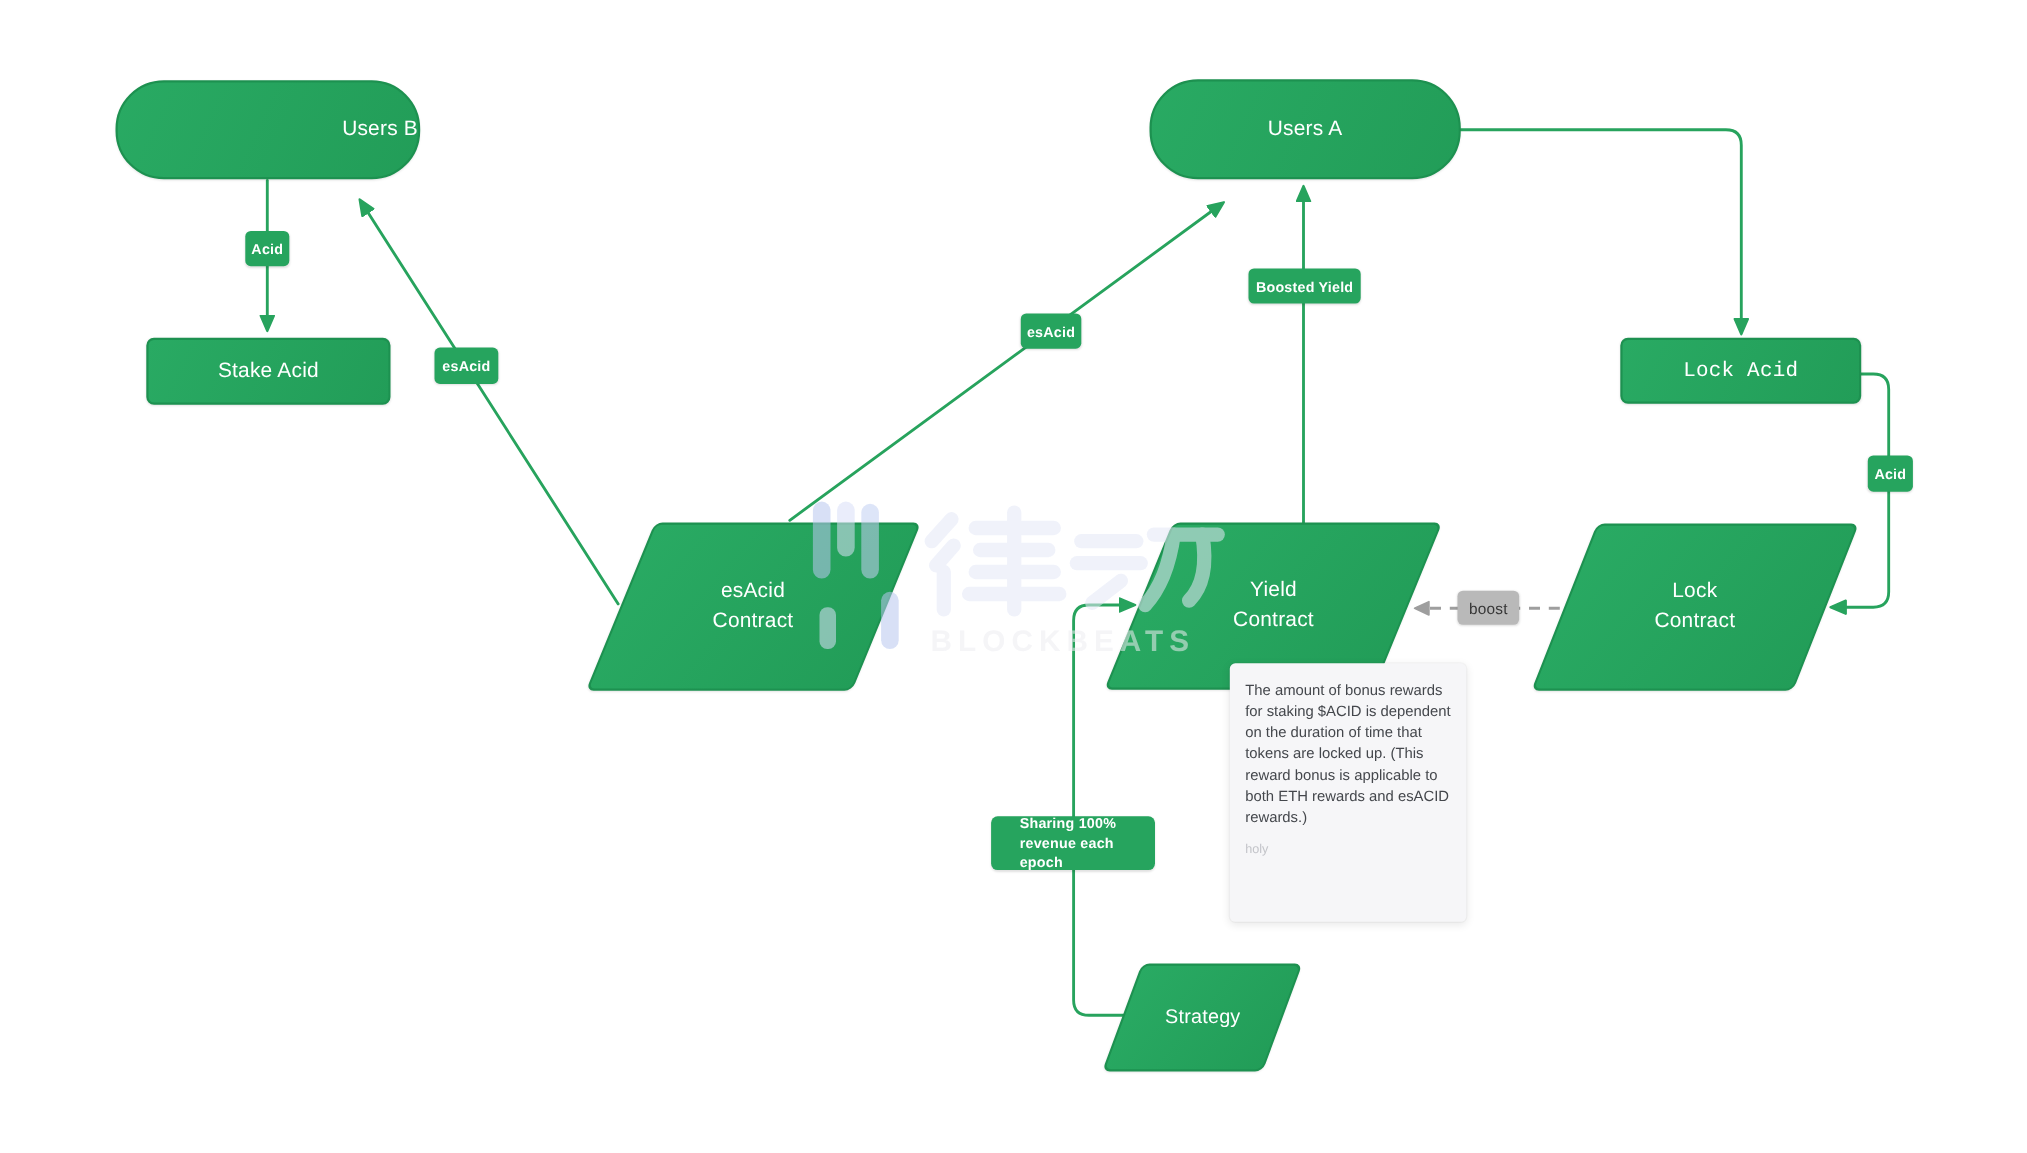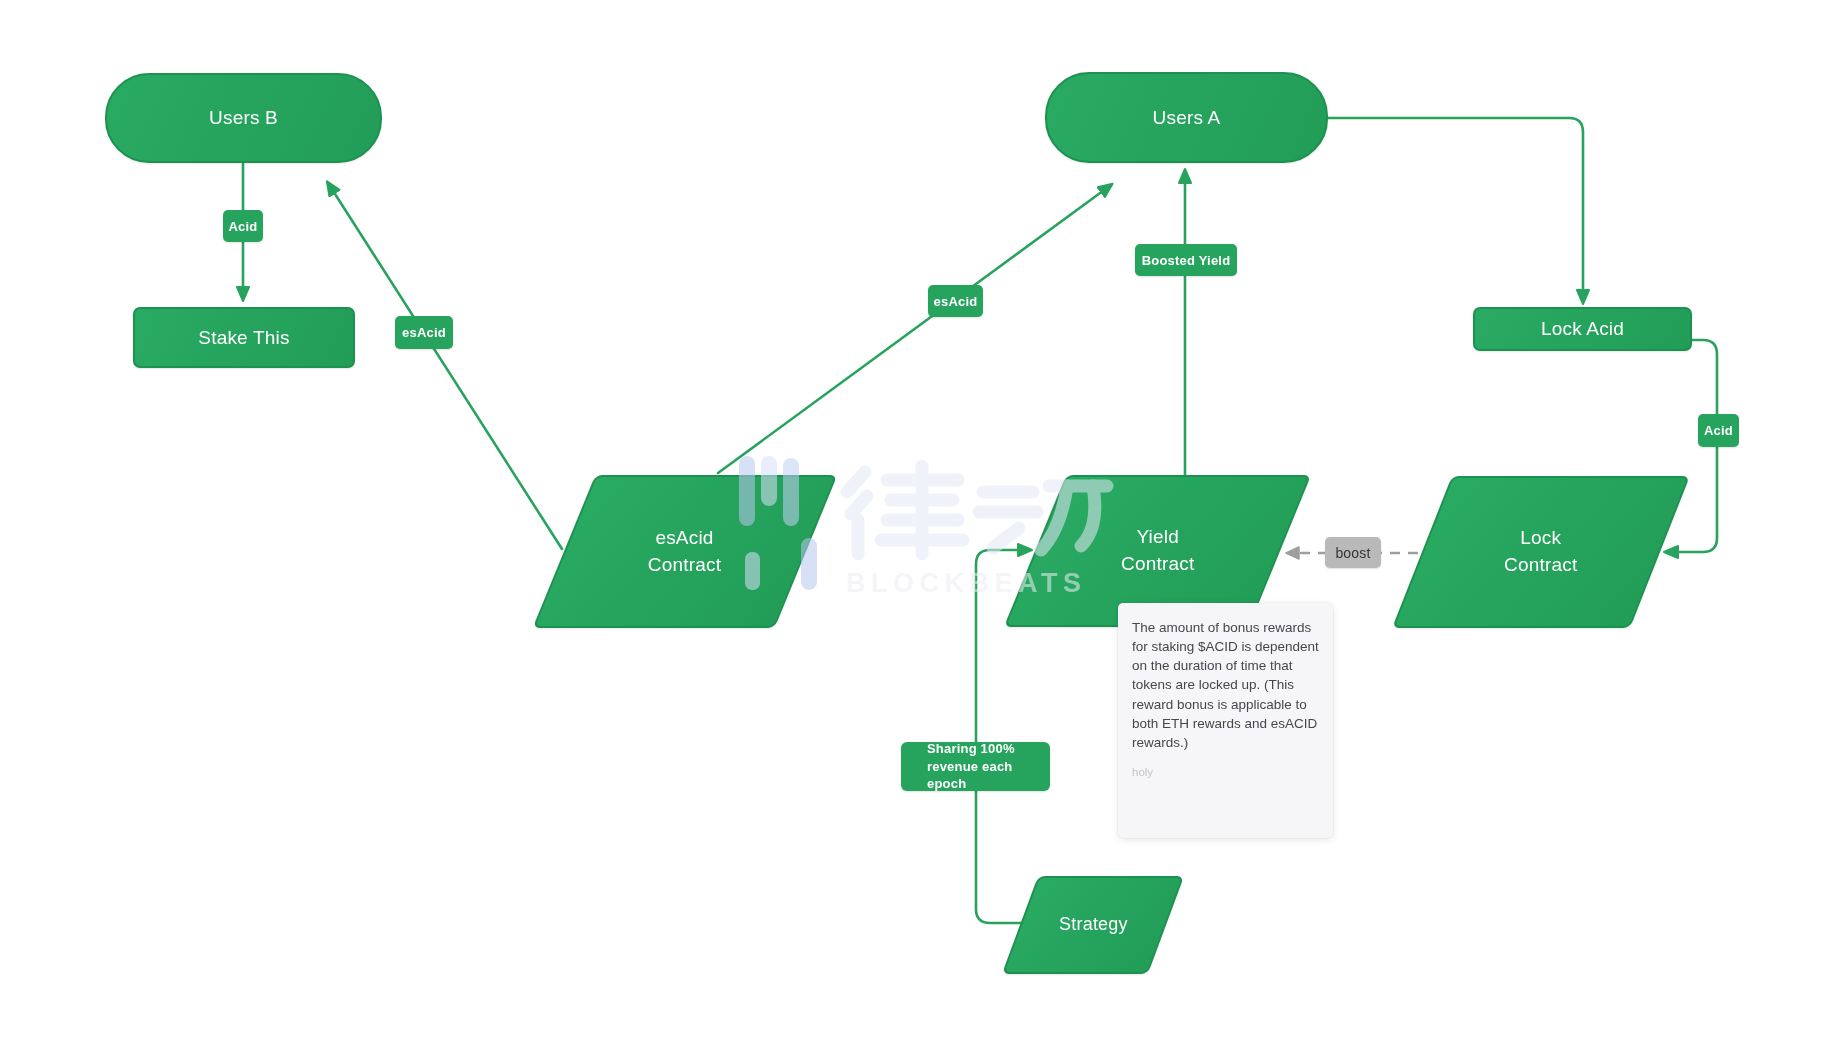--- a/index.html
+++ b/index.html
@@ -68,33 +68,33 @@
       <path d="M562,549 L328,183" marker-end="url(#ah-green)"></path>
       <path d="M718,473 L1111,185" marker-end="url(#ah-green)"></path>
       <path d="M1185,477 L1185,171" marker-end="url(#ah-green)"></path>
       <path d="M1328,118 L1569,118 Q1583,118 1583,132 L1583,302" marker-end="url(#ah-green)"></path>
       <path d="M1692,340 L1703,340 Q1717,340 1717,354 L1717,538 Q1717,552 1703,552 L1666,552" marker-end="url(#ah-green)"></path>
       <path d="M1021,923 L990,923 Q976,923 976,909 L976,564 Q976,550 990,550 L1030,550" marker-end="url(#ah-green)"></path>
     </g>
     <path d="M1418,553 L1288,553" fill="none" stroke="#9e9e9e" stroke-width="2.6" stroke-dasharray="10 8" marker-end="url(#ah-gray)"></path>
   </svg>
 
-  <div class="node pill" style="left:105px;top:73px;width:277px;height:90px;">
+  <div class="node pill" style="left:105px;top:73px;width:277px;height:90px;justify-content:flex-end;">
     <span>Users B</span>
   </div>
 
   <div class="node pill" style="left:1045px;top:72px;width:283px;height:91px;">
     <span>Users A</span>
   </div>
 
   <div class="node rect" style="left:133px;top:307px;width:222px;height:61px;">
-    <span>Stake This</span>
+    <span>Stake Acid</span>
   </div>
 
-  <div class="node rect" style="left:1473px;top:307px;width:219px;height:44px;">
+  <div class="node rect" style="left:1473px;top:307px;width:219px;height:60px;font-family:Liberation Mono, monospace;">
     <span>Lock Acid</span>
   </div>
 
   <div class="node para" style="left:564px;top:475px;width:242px;height:153px;transform:skewX(-22.3deg);">
     <span class="inner" style="transform:skewX(22.3deg);">
       <span>esAcid</span><br>
       <span>Contract</span>
     </span>
   </div>
 

